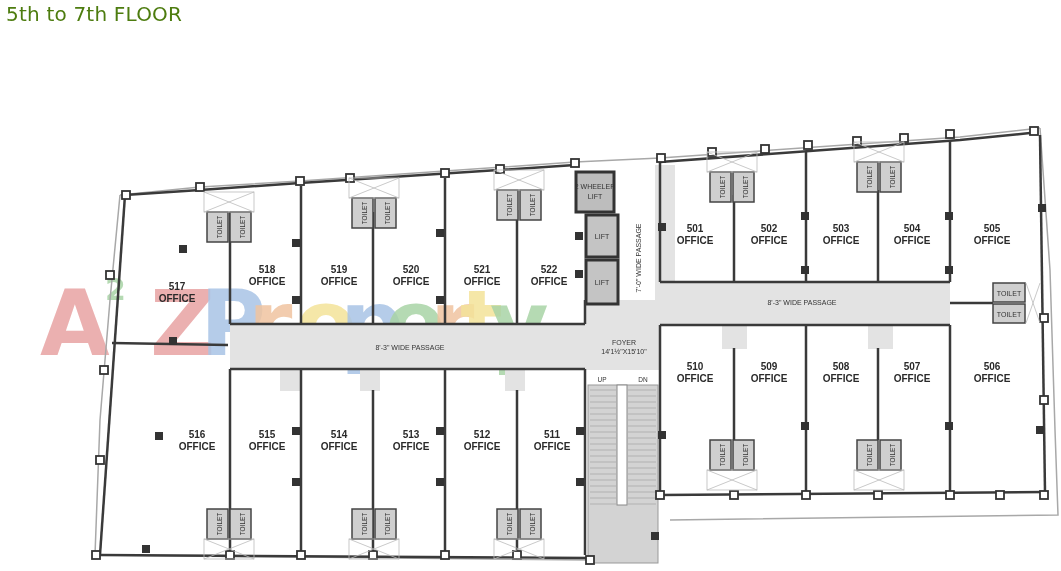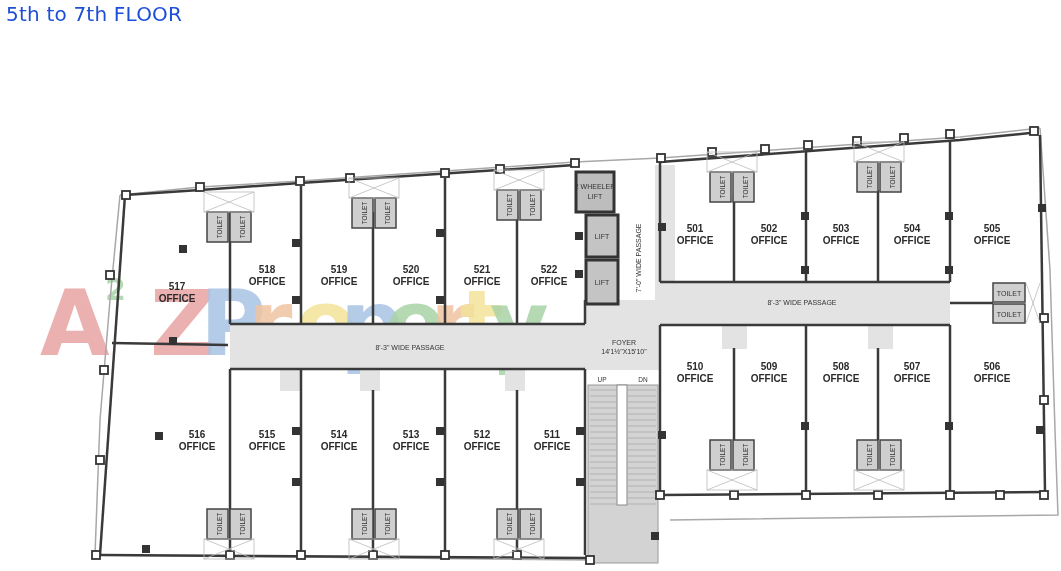--- a/index.html
+++ b/index.html
@@ -1,17 +1,17 @@
 <!DOCTYPE html>
 <html><head>
 <meta charset="utf-8">
 <style>
   html,body{margin:0;padding:0;background:#ffffff;}
   body{width:1061px;height:571px;position:relative;overflow:hidden;font-family:"DejaVu Sans",sans-serif;}
-  #title{position:absolute;left:6px;top:2px;font-family:"DejaVu Sans",sans-serif;font-size:20px;color:#1d4ed8;letter-spacing:0.2px;text-align:center;}
+  #title{position:absolute;left:6px;top:2px;font-family:"DejaVu Sans",sans-serif;font-size:20px;color:#4d7c0f;letter-spacing:0.2px;text-align:center;}
   #plan{position:absolute;left:0;top:0;}
   .lbl{font-family:"Liberation Sans",sans-serif;font-weight:bold;fill:#2a2a2a;text-anchor:middle;}
   .sm{font-family:"Liberation Sans",sans-serif;fill:#333;text-anchor:middle;}
   .wm{font-family:"DejaVu Sans",sans-serif;font-weight:bold;}
 </style>
 </head>
 <body>
 
 <div id="title">5th to 7th FLOOR</div>
 

